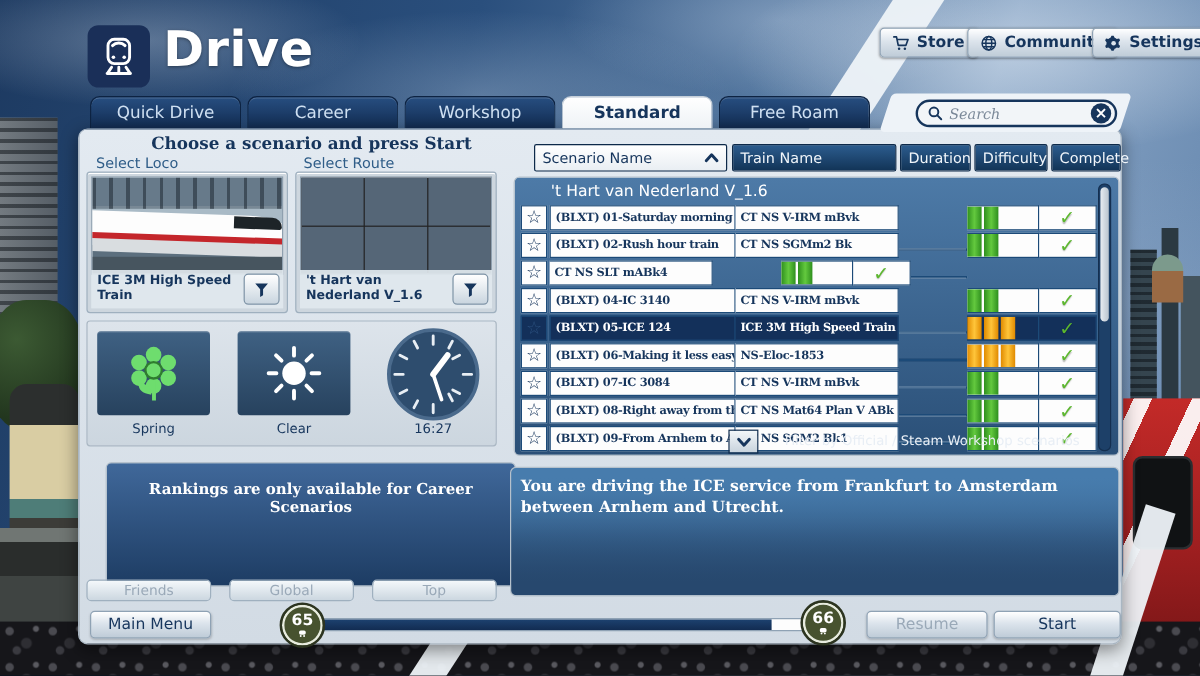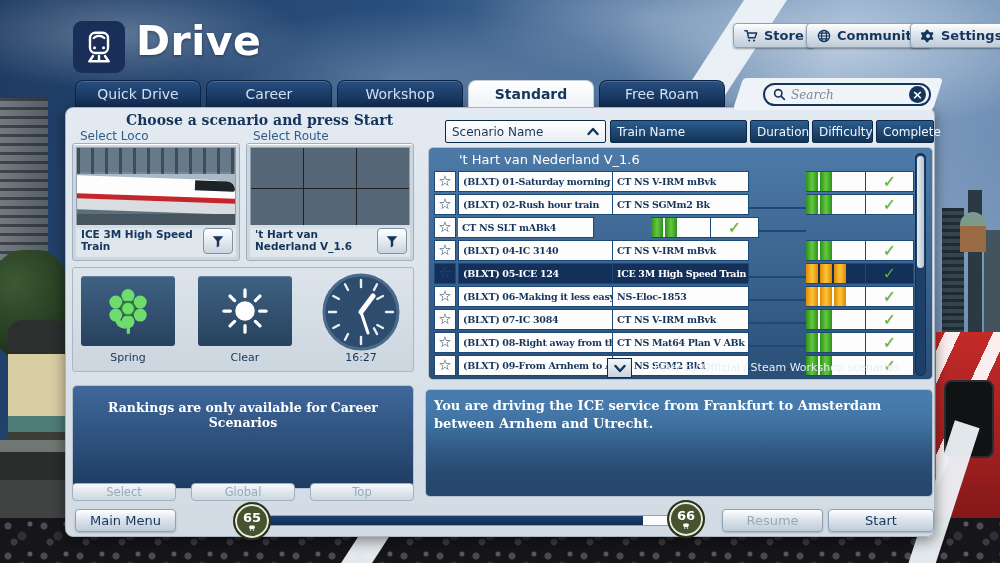--- a/index.html
+++ b/index.html
@@ -118,21 +118,21 @@
   
   .weather-panel { position:absolute; left:72px; top:267px; width:342px; height:105px; border:1px solid #aab7c3;
     border-radius:3px; background:linear-gradient(180deg,#dde4eb,#ccd6df); z-index:5; }
   .weather-tile { position:absolute; top:8px; width:94px; height:70px; border-radius:3px;
     background:linear-gradient(180deg,#3f6183,#27425e); box-shadow:inset 0 1px 0 rgba(255,255,255,.2); display:flex;
     align-items:center; justify-content:center; cursor:pointer; }
   .weather-label { position:absolute; top:83px; font-size:11px; color:#16355c; text-align:center; }
   .clock-wrap { position:absolute; left:248px; top:4px; width:80px; height:80px; cursor:pointer; }
 
   
-  .rankings { position:absolute; left:72px; top:385px; width:342px; height:104px; border-radius:5px;
+  .rankings { position:absolute; left:88px; top:385px; width:342px; height:104px; border-radius:5px;
     background:linear-gradient(180deg,#40689a,#1d3c63); border:1px solid #b5c1cc; z-index:5; }
   .rankings p { margin:14px 26px 0; text-align:center; color:#fff; font-family:"DejaVu Serif", serif;
     font-weight:bold; font-size:12.5px; }
   .rank-btn { position:absolute; top:483px; width:104px; height:18px; border-radius:4px; border:1px solid #9fb0bf;
     background:linear-gradient(180deg,#f4f8fb,#ccd7e0); color:#9aa9b8; font-size:11.5px; display:flex;
     align-items:center; justify-content:center; z-index:5; }
 
   
   .col-head { position:absolute; top:120px; height:23px; border-radius:2px; display:flex; align-items:center;
     padding:0 6px; font-size:12px; color:#f0f5fa; background:linear-gradient(180deg,#2c5c8e,#123457);
@@ -360,21 +360,21 @@
       </svg>
     </div>
     <div class="weather-label" style="left:8px; width:94px;">Spring</div>
     <div class="weather-label" style="left:125px; width:94px;">Clear</div>
     <div class="weather-label" style="left:248px; width:80px;">16:27</div>
   </div>
 
   <div class="rankings">
     <p>Rankings are only available for Career Scenarios</p>
   </div>
-  <div class="rank-btn" style="left:72px;">Select</div>
+  <div class="rank-btn" style="left:72px;">Friends</div>
   <div class="rank-btn" style="left:191px;">Global</div>
   <div class="rank-btn" style="left:310px;">Top</div>
 
   <div class="col-head" style="left:610px; width:137px;">
       <span>Train Name</span>
     </div>
   <div class="col-head sorted" style="left:445px; width:161px;">
     <span>Scenario Name</span>
     <svg width="12" height="9" viewBox="0 0 12 9">
       <path d="M1.5 7 L6 2 L10.5 7" fill="none" stroke="#16355c" stroke-width="2.4" stroke-linecap="round" stroke-linejoin="round"></path>

